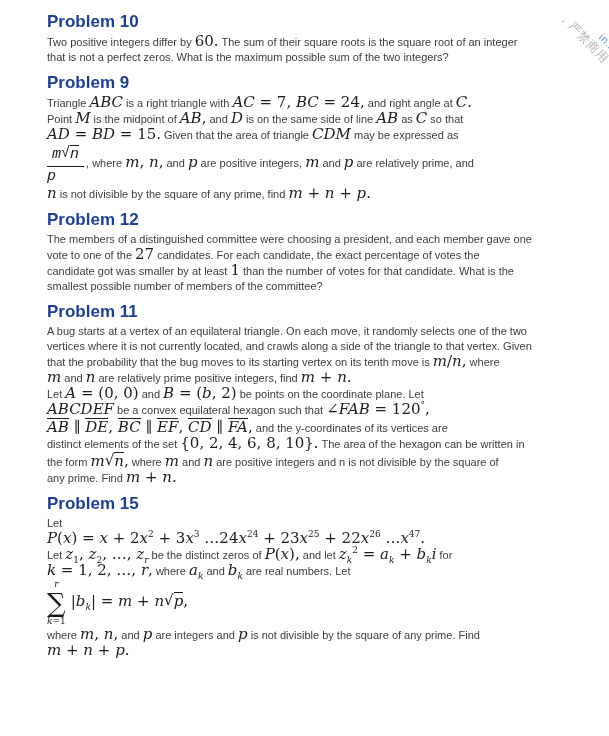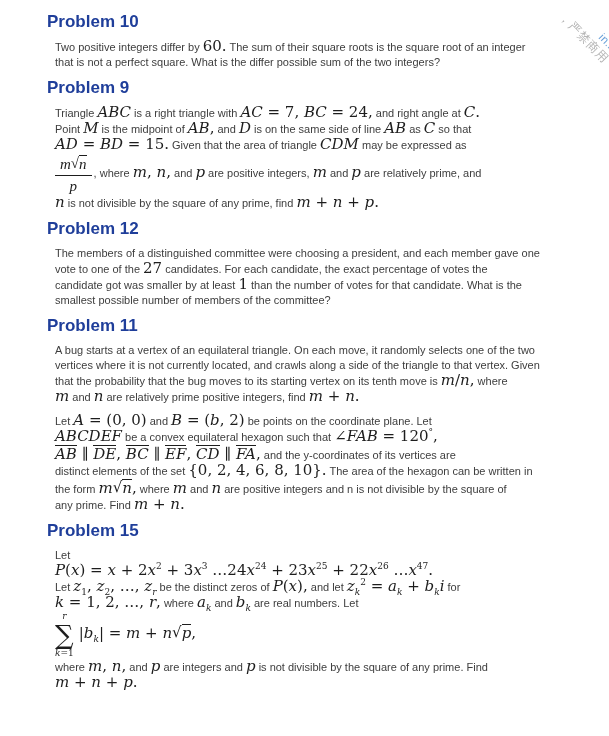--- a/index.html
+++ b/index.html
@@ -13,37 +13,37 @@
     box-sizing:border-box;padding:8px 18px 0 47px;
   }
   .problem h2{
     font-family:"Liberation Sans",sans-serif;
     font-size:17px;line-height:19px;font-weight:bold;
     color:var(--heading);margin:8px 0 3px 0;
   }
   .problem:first-child h2{margin-top:4px;}
   .pbody{
     font-size:11px;line-height:15px;color:var(--body);
-    width:545px;margin:8px;
+    width:545px;margin:0;
   }
   
   .m{
     font-family:"DejaVu Serif","Liberation Serif",serif;
     font-size:15px;line-height:1;color:var(--math);
     white-space:nowrap;
   }
   .m i{font-style:italic;font-weight:normal;}
   .m sup{font-size:9px;line-height:0;}
   .m sub{font-size:9px;line-height:0;}
   .ov{border-top:1px solid currentColor;display:inline-block;line-height:1;padding-top:1px;}
   .rad{display:inline-block;transform:translateY(-1px);}
   
   .frac{
-    display:inline-block;vertical-align:middle;text-align:center;
-    font-family:Liberation Serif, serif;
+    display:inline-block;vertical-align:middle;
+    font-family:Liberation Mono, monospace;
     font-size:15px;color:var(--math);line-height:1.1;margin:1px 2px 1px 0;
   }
   .frac .num{display:block;border-bottom:1px solid var(--math);padding:1px 5px 2px 5px;}
   .frac .den{display:block;padding-top:2px;}
   .frac i{font-style:italic;}
   
   .bigop{
     display:inline-flex;flex-direction:column;align-items:center;vertical-align:middle;
     font-family:"DejaVu Serif","Liberation Serif",serif;color:var(--math);
     line-height:1;margin:1px 5px 1px 0;
@@ -64,21 +64,21 @@
 <body>
 
 <main>
   <div class="watermark">
     <span class="wm-blue">in.io</span>
     <span class="wm-gray">，严禁商用</span>
   </div>
   <section id="problems">
   <section class="problem">
     <h2>Problem 10</h2>
-    <p class="pbody"><span>Two positive integers differ by </span><span class="m">60.</span><span> The sum of their square roots is the square root of an integer</span><br><span>that is not a perfect square. What is the differ possible sum of the two integers?</span></p>
+    <p class="pbody"><span>Two positive integers differ by </span><span class="m">60.</span><span> The sum of their square roots is the square root of an integer</span><br><span>that is not a perfect zeros. What is the maximum possible sum of the two integers?</span></p>
   </section>
 
   <section class="problem">
     <h2>Problem 9</h2>
     <p class="pbody"><span>Triangle </span><span class="m"><i>ABC</i></span><span> is a right triangle with </span><span class="m"><i>AC</i> = 7, <i>BC</i> = 24,</span><span> and right angle at </span><span class="m"><i>C</i>.</span><br><span>Point </span><span class="m"><i>M</i></span><span> is the midpoint of </span><span class="m"><i>AB</i>,</span><span> and </span><span class="m"><i>D</i></span><span> is on the same side of line </span><span class="m"><i>AB</i></span><span> as </span><span class="m"><i>C</i></span><span> so that</span><br><span class="m"><i>AD</i> = <i>BD</i> = 15.</span><span> Given that the area of triangle </span><span class="m"><i>CDM</i></span><span> may be expressed as</span><br><span class="frac"><span class="num"><i>m</i><span class="rad">√</span><span class="ov"><i>n</i></span></span><span class="den"><i>p</i></span></span><span>, where </span><span class="m"><i>m</i>, <i>n</i>,</span><span> and </span><span class="m"><i>p</i></span><span> are positive integers, </span><span class="m"><i>m</i></span><span> and </span><span class="m"><i>p</i></span><span> are relatively prime, and</span><br><span class="m"><i>n</i></span><span> is not divisible by the square of any prime, find </span><span class="m"><i>m</i> + <i>n</i> + <i>p</i>.</span></p>
   </section>
 
   <section class="problem">
     <h2>Problem 12</h2>
     <p class="pbody"><span>The members of a distinguished committee were choosing a president, and each member gave one</span><br><span>vote to one of the </span><span class="m">27</span><span> candidates. For each candidate, the exact percentage of votes the</span><br><span>candidate got was smaller by at least </span><span class="m">1</span><span> than the number of votes for that candidate. What is the</span><br><span>smallest possible number of members of the committee?</span></p>

